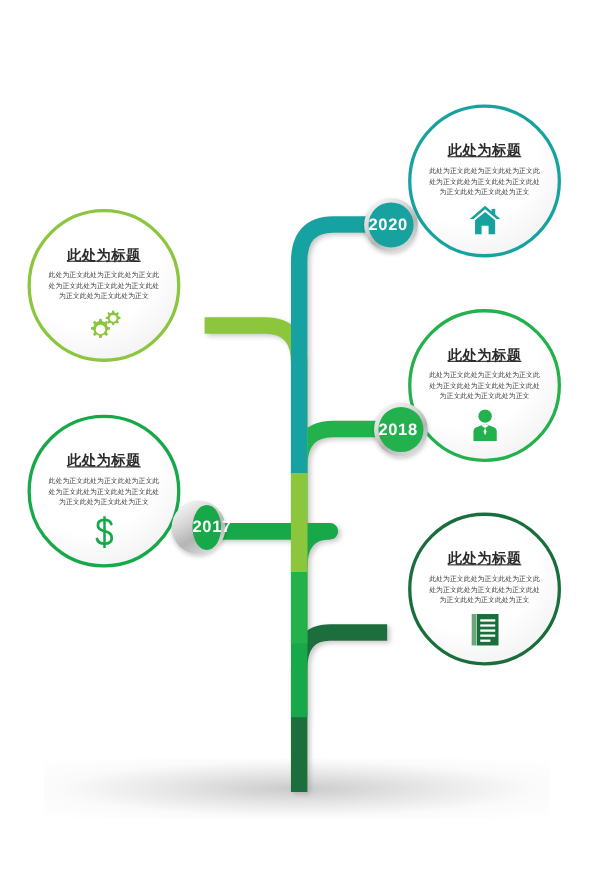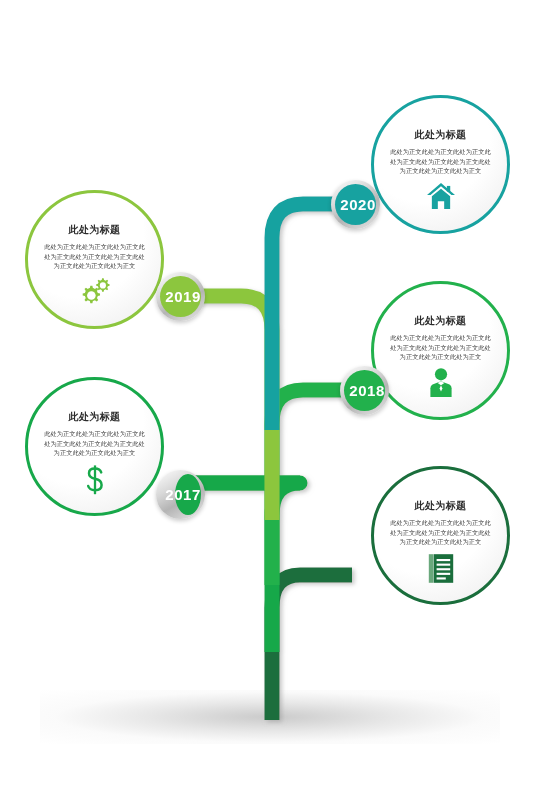--- a/index.html
+++ b/index.html
@@ -45,26 +45,27 @@
     left: 0; top: 0; right: 0; bottom: 0;
     border-radius: 50%;
     display: flex;
     flex-direction: column;
     align-items: center;
     justify-content: flex-start;
     padding-top: 30px;
     box-sizing: border-box;
   }
   .b-title {
-    font-size: 10px;
+    font-size: 13px;
     font-weight: bold;
     color: #2b2b2b;
     letter-spacing: .4px;
     margin-bottom: 5px;
     text-align: center;
+    text-decoration: underline;
   }
   .b-body {
     font-size: 6.2px;
     line-height: 9.5px;
     color: #3a3a3a;
     text-align: center;
     width: 78%;
     letter-spacing: .1px;
   }
   .b-icon {
@@ -85,21 +86,21 @@
     background: linear-gradient(150deg, #ffffff 0%, #d8d8d8 35%, #b4b4b4 60%, #eaeaea 100%);
     padding: 4px;
     box-shadow: 0 2px 4px rgba(0,0,0,.20);
   }
   .badge-core {
     width: 100%;
     height: 100%;
     border-radius: 50%;
     display: flex;
     align-items: center;
-    justify-content: flex-end;
+    justify-content: flex-start;
   }
   .badge-label {
     color: #ffffff;
     font-size: 15px;
     font-weight: bold;
     letter-spacing: .6px;
     font-family: "Liberation Sans", sans-serif;
   }
 
   #ground-shadow {
@@ -168,25 +169,20 @@
           <g fill="#8cc63e">
             <path d="M13 9.5 l2.2 0 l.55 2.4 a7.5 7.5 0 0 1 2.1 .88 l2.05 -1.35 l1.55 1.55 l-1.35 2.05 a7.5 7.5 0 0 1 .88 2.1 l2.4 .55 l0 2.2 l-2.4 .55 a7.5 7.5 0 0 1 -.88 2.1 l1.35 2.05 l-1.55 1.55 l-2.05 -1.35 a7.5 7.5 0 0 1 -2.1 .88 l-.55 2.4 l-2.2 0 l-.55 -2.4 a7.5 7.5 0 0 1 -2.1 -.88 l-2.05 1.35 l-1.55 -1.55 l1.35 -2.05 a7.5 7.5 0 0 1 -.88 -2.1 l-2.4 -.55 l0 -2.2 l2.4 -.55 a7.5 7.5 0 0 1 .88 -2.1 l-1.35 -2.05 l1.55 -1.55 l2.05 1.35 a7.5 7.5 0 0 1 2.1 -.88 Z"></path>
             <circle cx="14.1" cy="19.9" r="4.6" fill="#ffffff"></circle>
             <path d="M25.6 1.4 l1.7 0 l.42 1.85 a5.8 5.8 0 0 1 1.62 .68 l1.58 -1.04 l1.2 1.2 l-1.04 1.58 a5.8 5.8 0 0 1 .68 1.62 l1.85 .42 l0 1.7 l-1.85 .42 a5.8 5.8 0 0 1 -.68 1.62 l1.04 1.58 l-1.2 1.2 l-1.58 -1.04 a5.8 5.8 0 0 1 -1.62 .68 l-.42 1.85 l-1.7 0 l-.42 -1.85 a5.8 5.8 0 0 1 -1.62 -.68 l-1.58 1.04 l-1.2 -1.2 l1.04 -1.58 a5.8 5.8 0 0 1 -.68 -1.62 l-1.85 -.42 l0 -1.7 l1.85 -.42 a5.8 5.8 0 0 1 .68 -1.62 l-1.04 -1.58 l1.2 -1.2 l1.58 1.04 a5.8 5.8 0 0 1 1.62 -.68 Z"></path>
             <circle cx="26.45" cy="9.0" r="3.3" fill="#ffffff"></circle>
           </g>
         </svg>
       </div>
     </div>
   </div>
-  <div class="badge" style="left:156px; top:272px; width:49px; height:49px;">
-    <div class="badge-core" style="background:#8cc63e;">
-      <span class="badge-label">2019</span>
-    </div>
-  </div>
 
   <div class="bubble" style="left:371px; top:281px; width:139px; height:139px; border:3.5px solid #22b14c;">
     <div class="bubble-inner">
       <div class="b-title">此处为标题</div>
       <div class="b-body">此处为正文此处为正文此处为正文此处为正文此处为正文此处为正文此处为正文此处为正文此处为正文</div>
       <div class="b-icon">
         <svg width="24" height="30" viewBox="0 0 24 30" xmlns="http://www.w3.org/2000/svg">
           <g fill="#22b14c">
             <circle cx="12" cy="6.3" r="6.1"></circle>
             <path d="M12 13.2 L20.5 16.6 Q22.6 17.6 22.6 20.2 L22.6 29 L1.4 29 L1.4 20.2 Q1.4 17.6 3.5 16.6 Z"></path>
@@ -210,21 +206,21 @@
       <div class="b-icon">
         <svg width="26" height="32" viewBox="0 0 26 32" xmlns="http://www.w3.org/2000/svg">
           <g stroke="#17a84a" fill="none" stroke-width="2.5">
             <path d="M19.2 8.4 Q18 4.6 13 4.6 Q7 4.6 7 9.3 Q7 13.6 13 14.8 Q19.6 16.1 19.6 21.0 Q19.6 26.2 13 26.2 Q7.4 26.2 6.2 22.0" stroke-linecap="round"></path>
             <line x1="13" y1="1.4" x2="13" y2="30.2" stroke-width="2.3"></line>
           </g>
         </svg>
       </div>
     </div>
   </div>
-  <div class="badge" style="left:156px; top:470px; width:49px; height:49px;padding-left:19px;">
+  <div class="badge" style="left:156px; top:455px; width:49px; height:49px;padding-left:19px;">
     <div class="badge-core" style="background:#17a84a;">
       <span class="badge-label">2017</span>
     </div>
   </div>
 
   <div class="bubble" style="left:371px; top:466px; width:139px; height:139px; border:3.5px solid #1a6e3c;">
     <div class="bubble-inner">
       <div class="b-title">此处为标题</div>
       <div class="b-body">此处为正文此处为正文此处为正文此处为正文此处为正文此处为正文此处为正文此处为正文此处为正文</div>
       <div class="b-icon">

